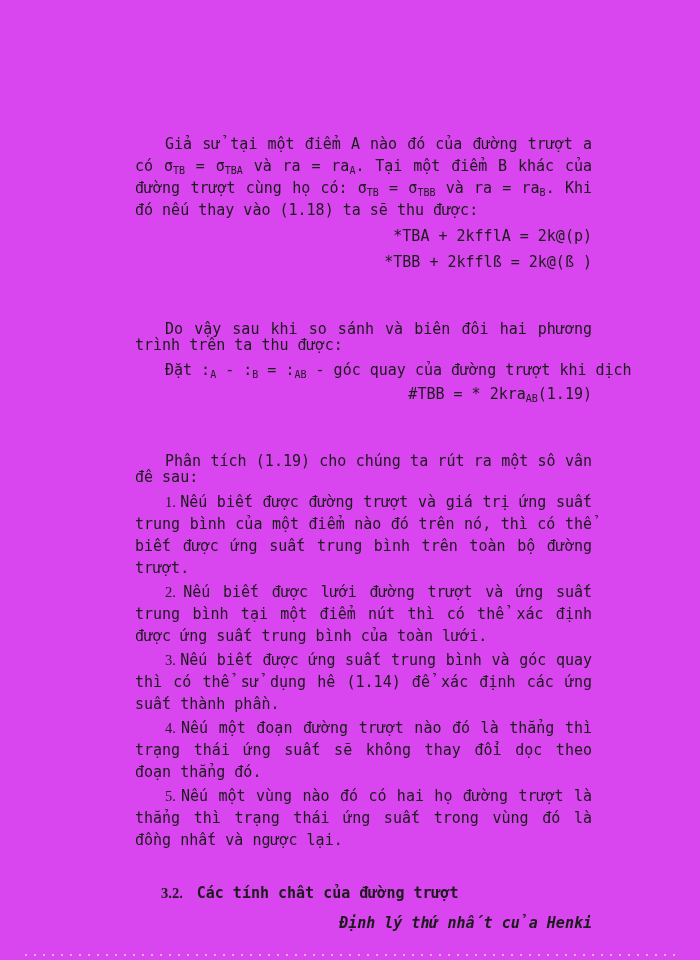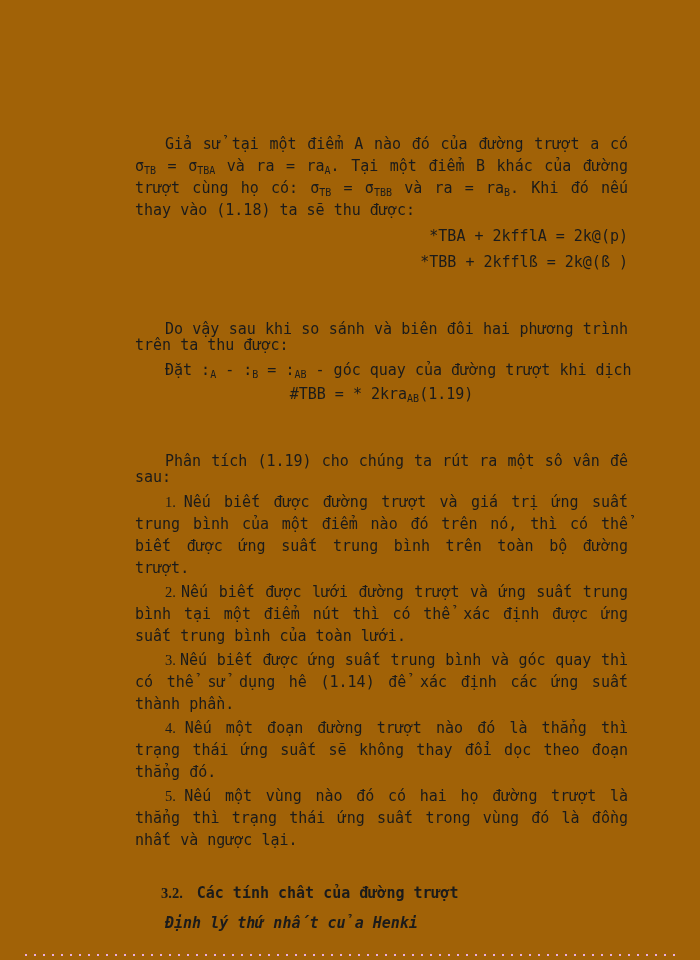--- a/index.html
+++ b/index.html
@@ -11,23 +11,23 @@
     width: 700px;
     height: 960px;
     position: relative;
     overflow: hidden;
     font-family: "DejaVu Sans Mono", "Liberation Mono", monospace;
     color: #1b1b1b;
   }
   .page {
     position: absolute;
     inset: 0;
-    padding: 133px 72px 0 135px;
+    padding: 133px 108px 0 135px;
     box-sizing: border-box;
-    background: #a16207;
+    background: #d946ef;
   }
   .block {
     margin: 0 0 2px 0;
     font-size: 15px;
     line-height: 22px;
     letter-spacing: 0;
   }
   .body {
     text-align: justify;
     text-indent: 30px;
@@ -38,38 +38,38 @@
     margin-top: 48px;
   }
   .equation {
     text-align: right;
     text-indent: 0;
     padding-left: 118px;
     margin: 4px 0;
     white-space: nowrap;
   }
   .line {
-    text-align: center;
+    text-align: right;
     text-indent: 0;
     white-space: nowrap;
   }
   .line.indent {
     text-indent: 30px;
   }
   .heading {
     font-weight: bold;
     text-align: left;
     text-indent: 26px;
     margin-top: 31px;
     white-space: nowrap;
   }
   .italic {
     font-style: italic;
     font-weight: bold;
-    text-align: left;
+    text-align: right;
     text-indent: 30px;
     margin-top: 8px;
     white-space: nowrap;
   }
   .serif {
     font-family: "Liberation Serif", "DejaVu Serif", serif;
     font-size: 14.5px;
     font-weight: inherit;
   }
   sub, sup {

